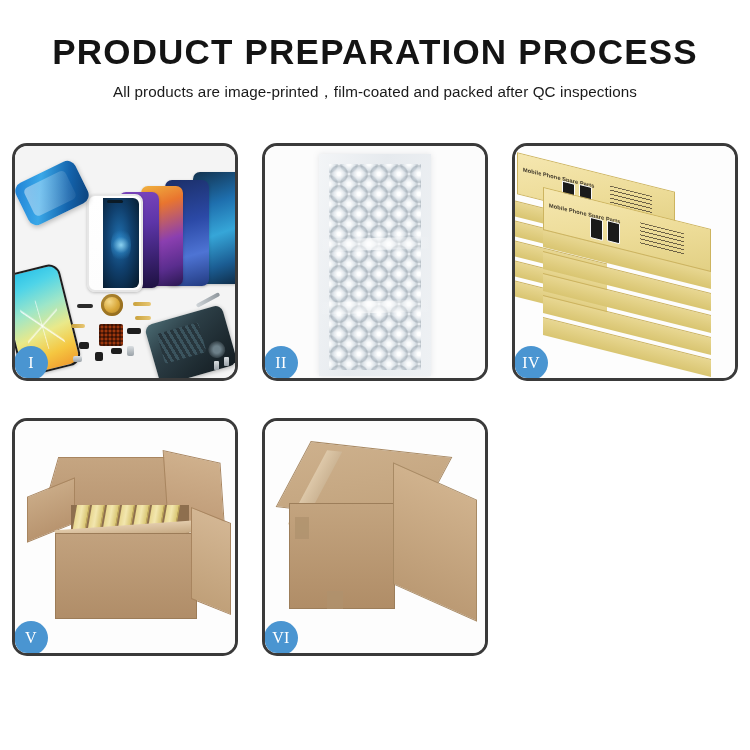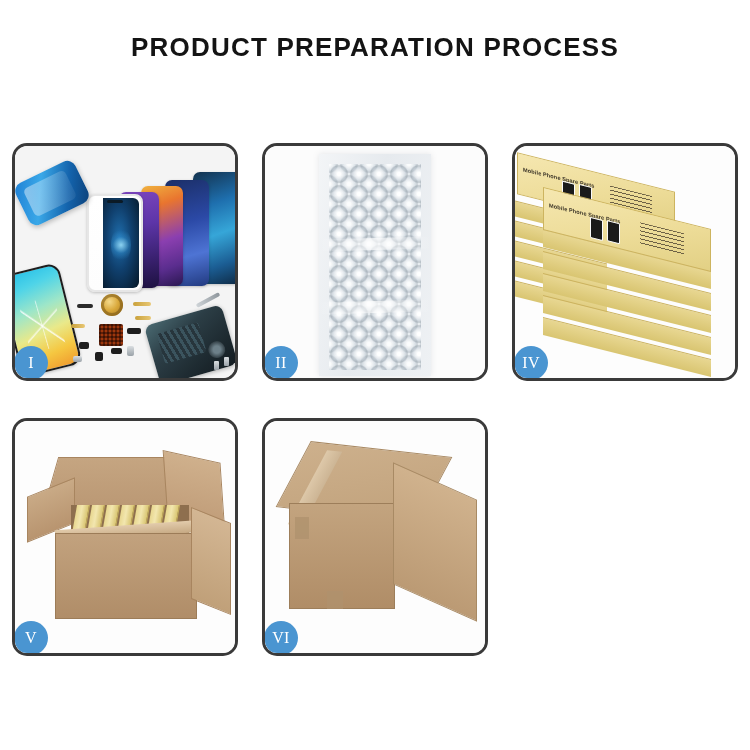--- a/index.html
+++ b/index.html
@@ -8,21 +8,21 @@
     background:#ffffff;
     font-family:"Liberation Sans", sans-serif;
     overflow:hidden;
     position:relative;
   }
 
   
   #header { width:750px; padding-top:34px; text-align:center; }
   #page-title {
     font-family:"Liberation Sans", sans-serif;
-    font-size:26px;
+    font-size:35px;
     font-weight:700;
     letter-spacing:1.2px;
     color:#141414;
     line-height:1.05;
     white-space:nowrap;
   }
   #page-subtitle {
     margin-top:11px;
     font-family:"Liberation Sans", sans-serif;
     font-size:15.2px;
@@ -367,20 +367,21 @@
   .c6-tape3 {
     position:absolute; left:62px; top:170px; width:16px; height:18px;
     background:rgba(175,146,110,.7);
   }
 </style>
 </head>
 <body>
 
 <div id="header">
   <div id="page-title">PRODUCT PREPARATION PROCESS</div>
+  <div id="page-subtitle">All products are image-printed，film-coated and packed after QC inspections</div>
 </div>
 
 <div id="panel-grid">
 
   <div class="panel" id="panel-1">
     <div class="panel-inner">
       <div class="ph ph-r5"></div>
       <div class="ph ph-r4"></div>
       <div class="ph ph-r3"></div>
       <div class="ph ph-r2"></div>

